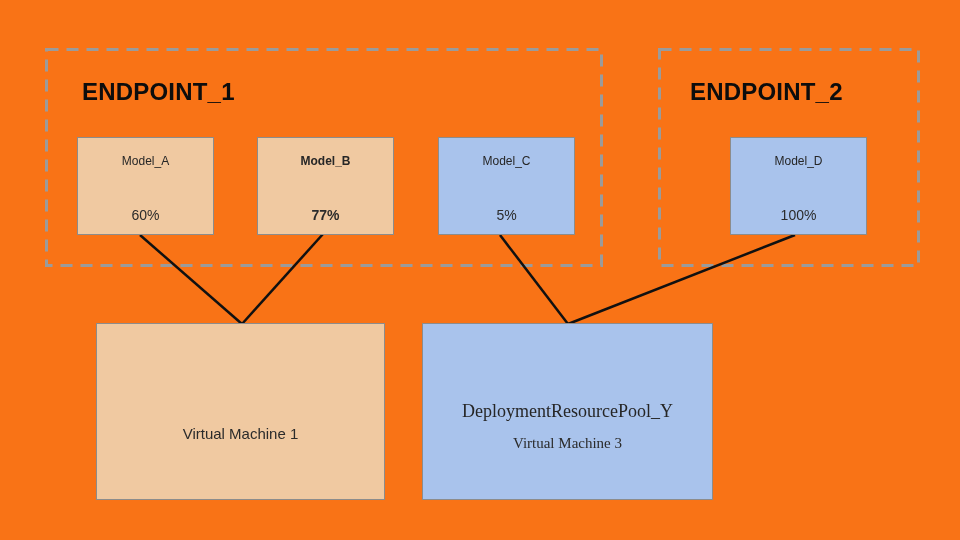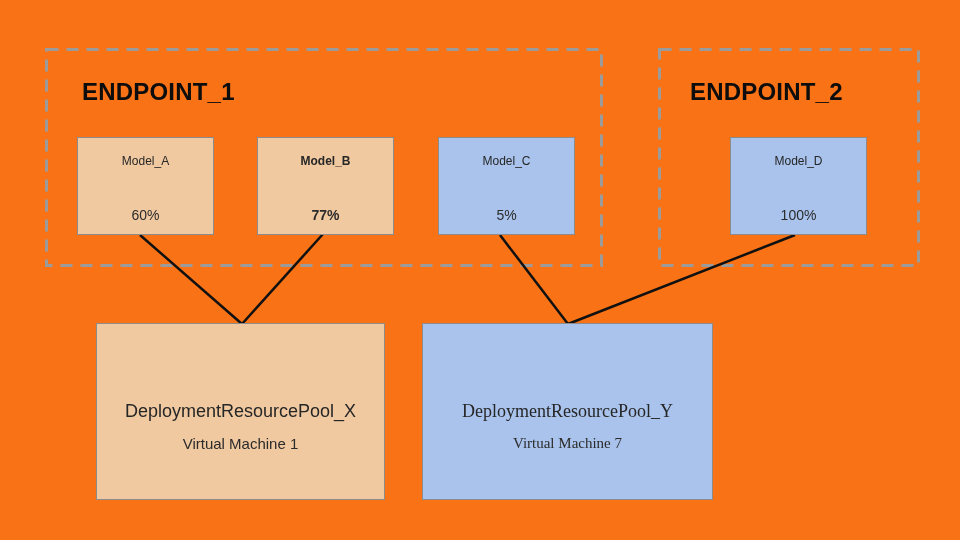--- a/index.html
+++ b/index.html
@@ -113,22 +113,21 @@
     <div class="model-name">Model_C</div>
     <div class="model-traffic">5%</div>
   </div>
 
   <div class="node model-node fill-blue" style="left:722px; top:137px;margin-left:8px;">
     <div class="model-name">Model_D</div>
     <div class="model-traffic">100%</div>
   </div>
 
   <div class="node pool-node fill-tan" style="left:96px; top:323px;">
-    <div class="pool-name">DeploymentResourcePool_X</div>
     <div class="pool-machine">Virtual Machine 1</div>
   </div>
 
   <div class="node pool-node fill-blue" style="left:422px; top:323px; width:291px;font-family:Liberation Serif, serif;">
     <div class="pool-name">DeploymentResourcePool_Y</div>
-    <div class="pool-machine">Virtual Machine 7</div>
+    <div class="pool-machine">Virtual Machine 3</div>
   </div>
 
 </div>
 
 </body></html>

